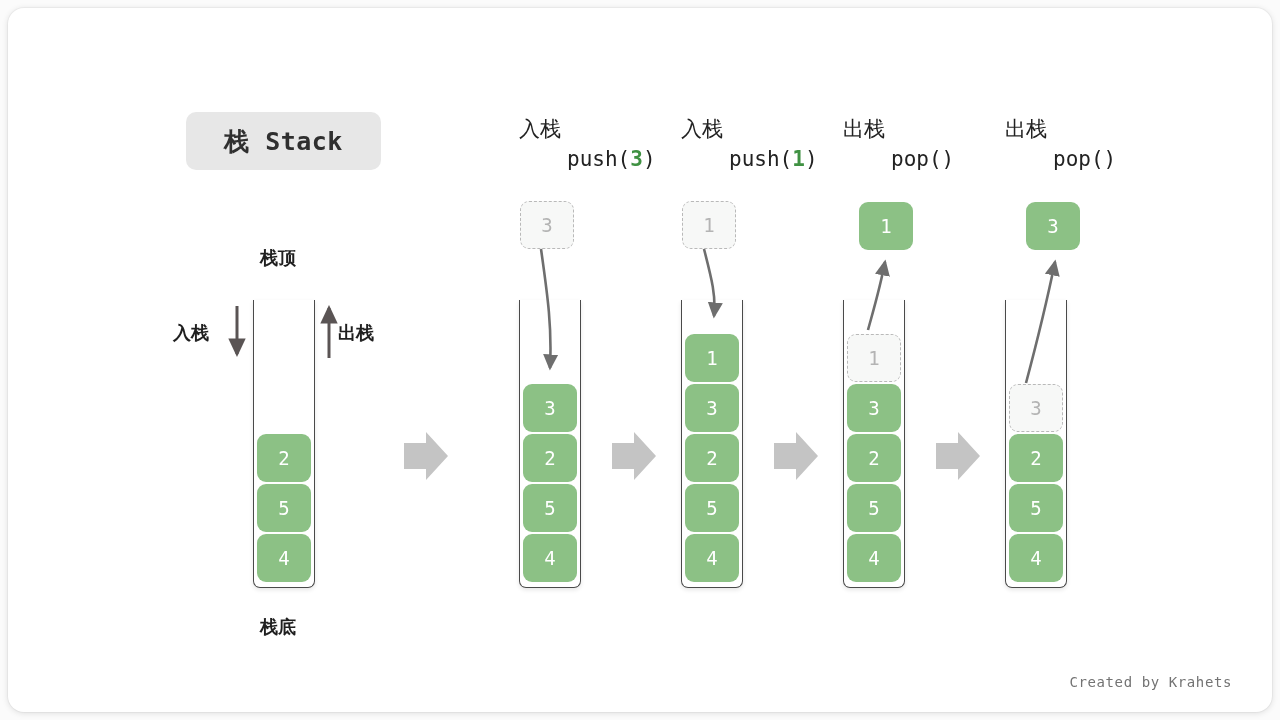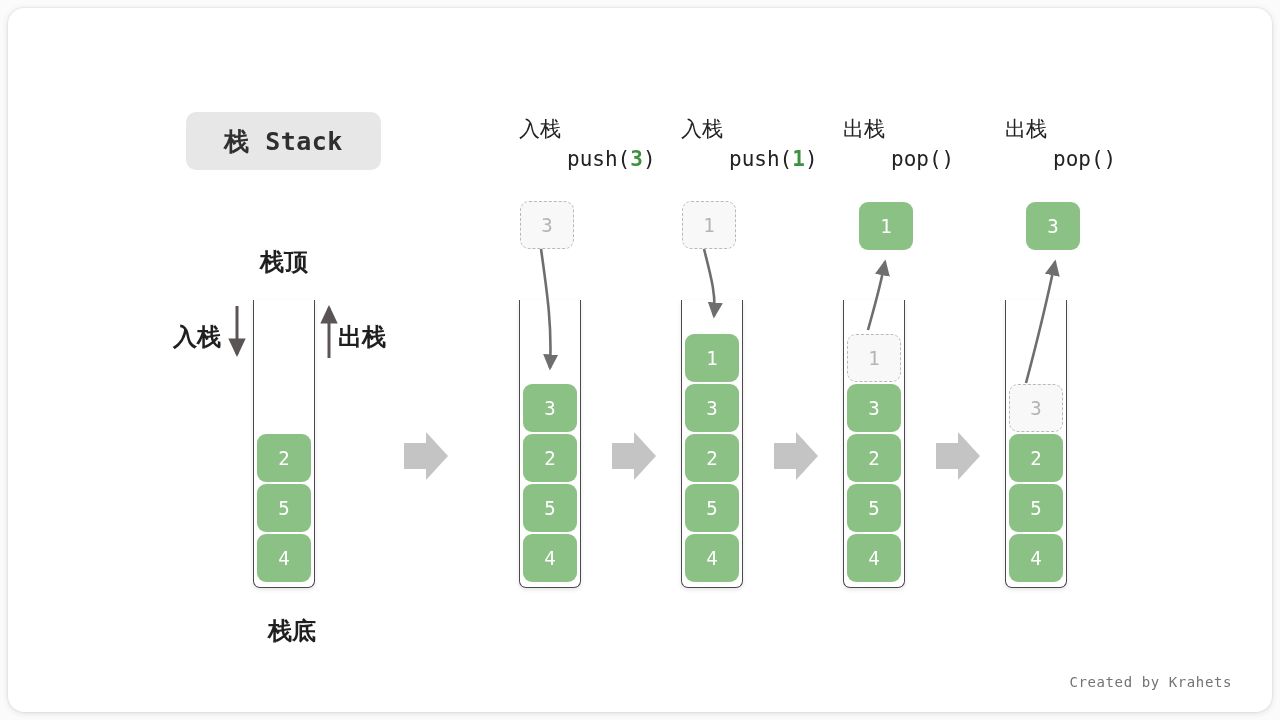--- a/index.html
+++ b/index.html
@@ -19,25 +19,25 @@
   .title-badge{
     position:absolute;left:178px;top:104px;width:195px;height:58px;
     background:#e7e7e7;border-radius:10px;
     display:flex;align-items:center;justify-content:center;
     font-family:"DejaVu Sans Mono","Liberation Mono",monospace;
     font-size:25px;font-weight:700;color:#2f2f2f;letter-spacing:.5px;
   }
 
   
   .lbl{
-    position:absolute;font-size:24px;font-weight:700;color:#1f1f1f;
+    position:absolute;font-size:18px;font-weight:700;color:#1f1f1f;
     white-space:nowrap;
   }
   .lbl-top{left:252px;top:238px;}
-  .lbl-bottom{left:260px;top:607px;}
+  .lbl-bottom{left:252px;top:607px;}
   .lbl-push-side{left:165px;top:313px;}
   .lbl-pop-side{left:330px;top:313px;}
 
   
   .col-head{
     position:absolute;text-align:left;white-space:nowrap;
     font-size:21px;color:#222;line-height:1.45;
   }
   .col-head .cn{font-family:"Liberation Sans","DejaVu Sans",sans-serif;display:block;}
   .col-head .code{

